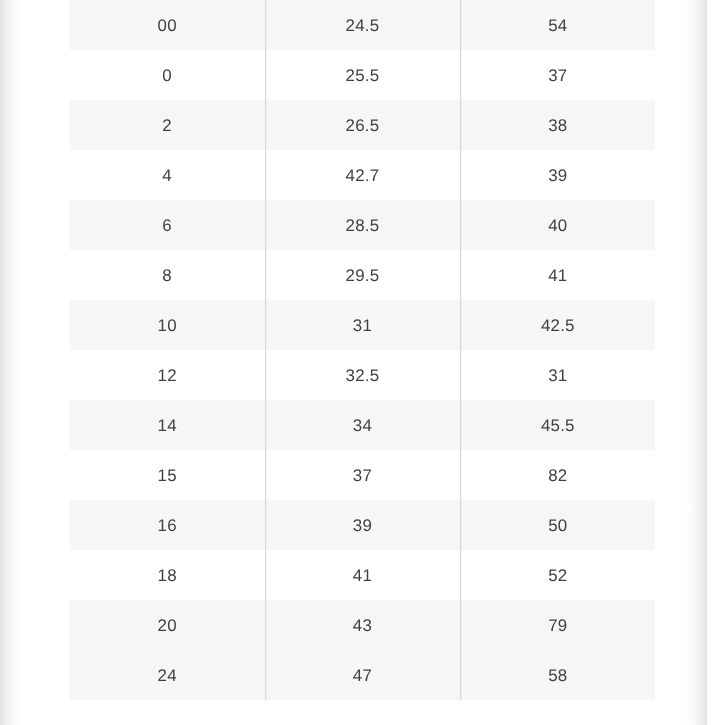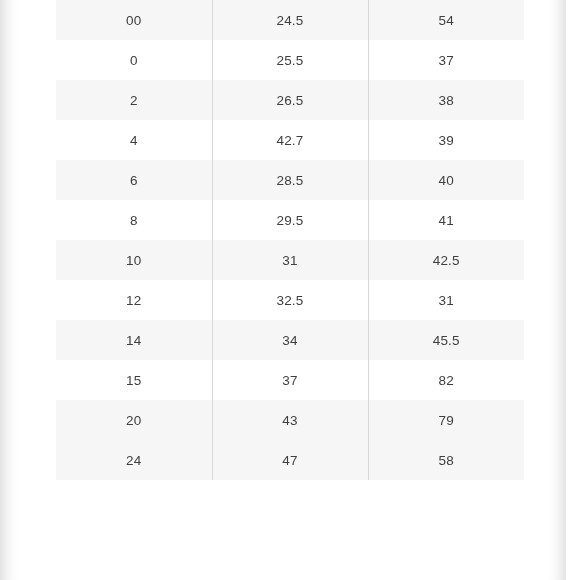--- a/index.html
+++ b/index.html
@@ -131,20 +131,30 @@
           <td class="sep-right">14</td>
           <td class="sep-right">34</td>
           <td>45.5</td>
         </tr>
         <tr class="even">
           <td class="sep-right">15</td>
           <td class="sep-right">37</td>
           <td>82</td>
         </tr>
         <tr class="odd">
+          <td class="sep-right">16</td>
+          <td class="sep-right">39</td>
+          <td>50</td>
+        </tr>
+        <tr class="even">
+          <td class="sep-right">18</td>
+          <td class="sep-right">41</td>
+          <td>52</td>
+        </tr>
+        <tr class="odd">
           <td class="sep-right">20</td>
           <td class="sep-right">43</td>
           <td>79</td>
         </tr>
         <tr class="odd">
           <td class="sep-right">24</td>
           <td class="sep-right">47</td>
           <td>58</td>
         </tr>
       </tbody>

